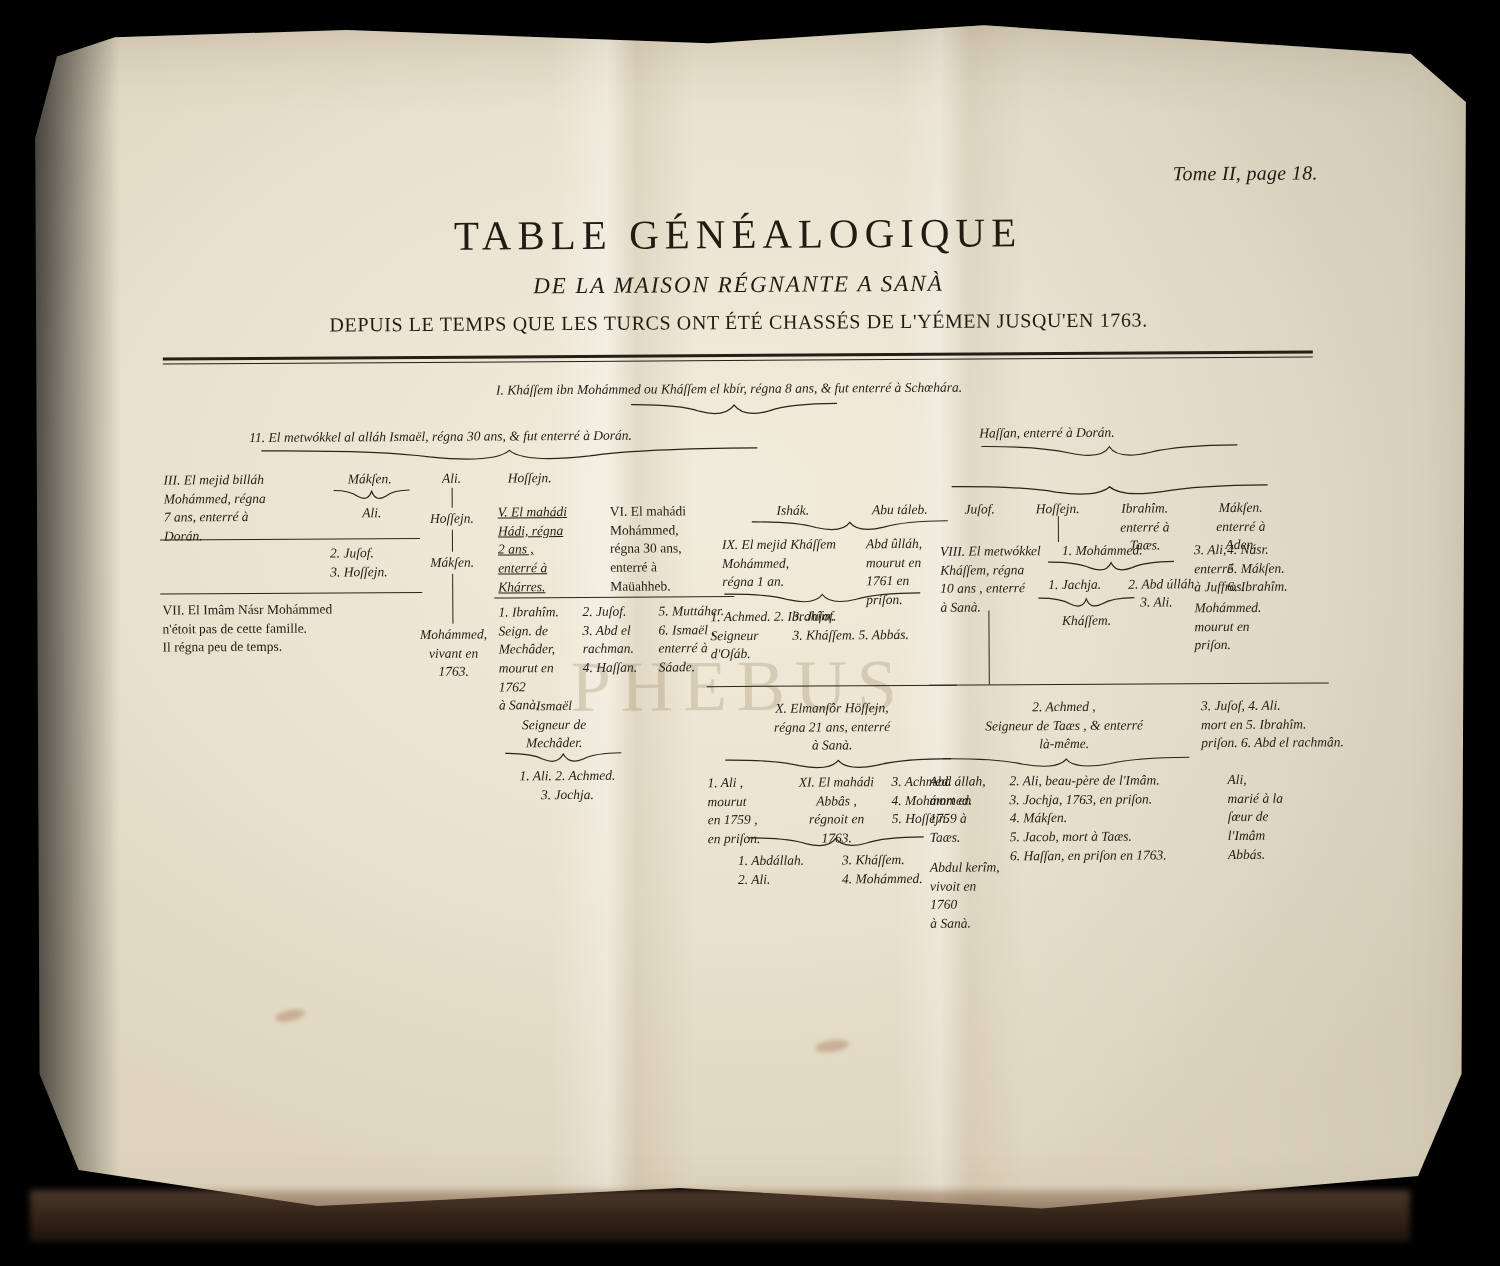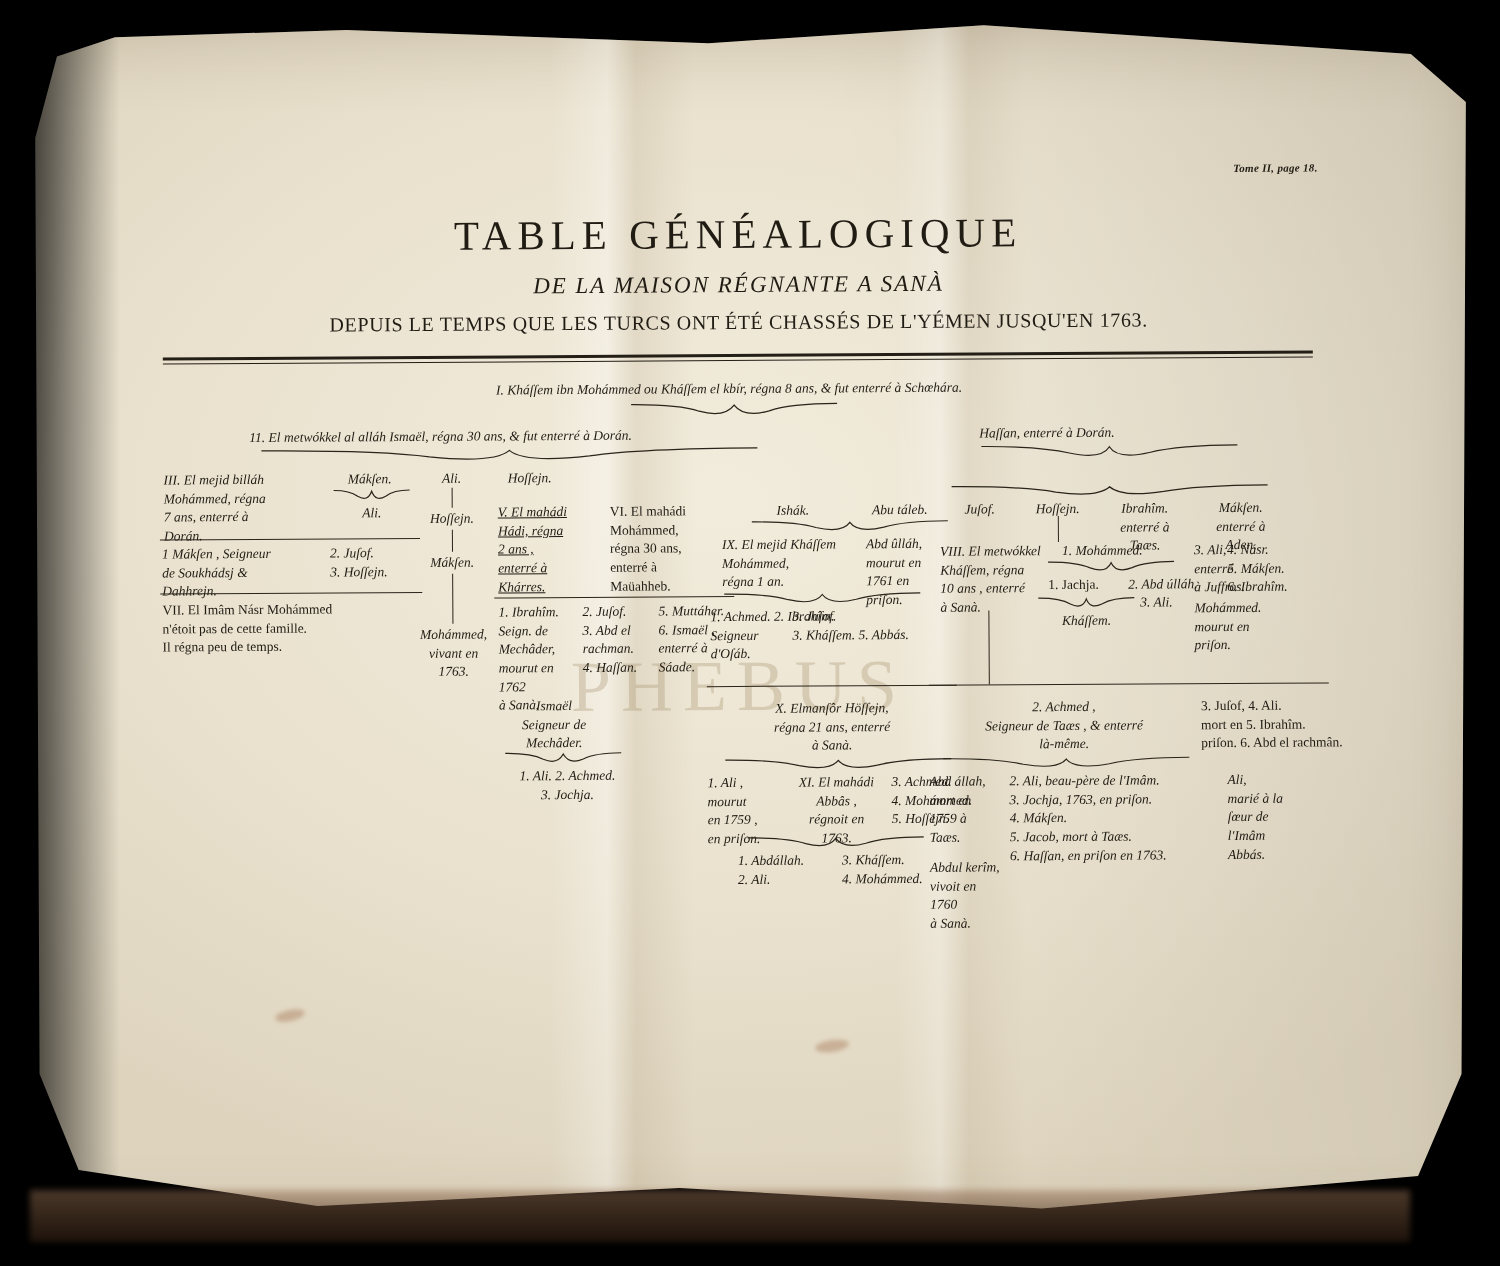--- a/index.html
+++ b/index.html
@@ -111,24 +111,23 @@
     width: 1180px;
     height: 800px;
     color: #201c14;
     transform: rotate(-0.35deg);
   }
   .tome {
     position: absolute;
     right: 10px;
     top: 15px;
     font-style: italic;
-    font-size: 11px;
+    font-size: 20px;
     letter-spacing: .3px;
     white-space: nowrap;
-    font-weight: bold;
   }
   .title1 {
     position: absolute;
     left: 0; right: 0;
     top: 60px;
     text-align: center;
     font-size: 41px;
     letter-spacing: 6px;
     font-family: "Liberation Serif", serif;
   }
@@ -252,23 +251,20 @@
     <div class="vline" style="left:302px;top:336px;height:20px;"></div>
     <div class="n ctr" style="left:262px;top:358px;width:80px;font-style:italic;">Hoſſejn.</div>
     <div class="vline" style="left:302px;top:378px;height:22px;"></div>
     <div class="n ctr" style="left:262px;top:402px;width:80px;font-style:italic;">Mákſen.</div>
     <div class="vline" style="left:302px;top:422px;height:50px;"></div>
     <div class="n ctr" style="left:258px;top:474px;width:90px;font-style:italic;">Mohámmed,
 vivant en
 1763.</div>
 
     <div class="hline" style="left:10px;top:386px;width:260px;"></div>
-    <div class="n" style="left:12px;top:392px;width:165px;font-style:italic;">1 Mákſen , Seigneur
-de Soukhádsj &amp;
-Dahhrejn.</div>
     <div class="n" style="left:180px;top:392px;width:100px;font-style:italic;">2.  Juſof.
 3. Hoſſejn.</div>
     <div class="hline" style="left:10px;top:440px;width:262px;"></div>
     <div class="n" style="left:12px;top:448px;width:270px;">VII.  El Imâm Násr Mohámmed
 n'étoit pas de cette famille.
 Il régna peu de temps.</div>
 
     <div class="n" style="left:348px;top:352px;width:110px;font-style:italic;text-decoration:underline;">V. El mahádi
 Hádi, régna
 2 ans ,
@@ -387,39 +383,39 @@
 à Juffros.</div>
     <div class="n" style="left:1077px;top:394px;width:90px;font-style:italic;">4. Násr.
 5. Mákſen.
 6. Ibrahîm.</div>
 
     <div class="brace" style="left:896px;top:412px;">
       <svg class="brace-svg" width="130" height="14" viewBox="0 0 130 14">
         <path d="M2 2 Q 30 2 44 8 Q 60 14 65 3 Q 70 14 86 8 Q 100 2 128 2" fill="none" stroke="#2a241a" stroke-width="1.2"></path>
       </svg>
     </div>
-    <div class="n" style="left:898px;top:428px;width:80px;">1. Jachja.</div>
+    <div class="n" style="left:898px;top:428px;width:80px;font-style:italic;">1. Jachja.</div>
     <div class="n" style="left:978px;top:428px;width:90px;font-style:italic;">2. Abd úlláh.</div>
     <div class="n" style="left:990px;top:446px;width:60px;font-style:italic;">3. Ali.</div>
     <div class="brace" style="left:886px;top:448px;">
       <svg class="brace-svg" width="100" height="14" viewBox="0 0 100 14">
         <path d="M2 2 Q 24 2 34 8 Q 46 14 50 3 Q 54 14 66 8 Q 76 2 98 2" fill="none" stroke="#2a241a" stroke-width="1.2"></path>
       </svg>
     </div>
     <div class="n ctr" style="left:886px;top:464px;width:100px;font-style:italic;">Kháſſem.</div>
     <div class="n" style="left:1044px;top:452px;width:100px;font-style:italic;">Mohámmed.
 mourut en
 priſon.</div>
 
     <div class="vline" style="left:838px;top:462px;height:74px;"></div>
     <div class="hline" style="left:778px;top:536px;width:400px;"></div>
     <div class="n ctr" style="left:778px;top:550px;width:270px;font-style:italic;">2. Achmed ,
 Seigneur de Taæs , &amp; enterré
 là-même.</div>
-    <div class="n" style="left:1050px;top:550px;width:150px;">3. Juſof, 4. Ali.
+    <div class="n" style="left:1050px;top:550px;width:150px;font-style:italic;">3. Juſof, 4. Ali.
 mort en   5. Ibrahîm.
 priſon.   6. Abd el rachmân.</div>
     <div class="brace" style="left:790px;top:608px;">
       <svg class="brace-svg" width="250" height="14" viewBox="0 0 250 14">
         <path d="M2 2 Q 56 2 82 8 Q 116 14 125 3 Q 134 14 168 8 Q 194 2 248 2" fill="none" stroke="#2a241a" stroke-width="1.2"></path>
       </svg>
     </div>
     <div class="n" style="left:778px;top:624px;width:80px;font-style:italic;">Abd állah,
 mort en
 1759 à

